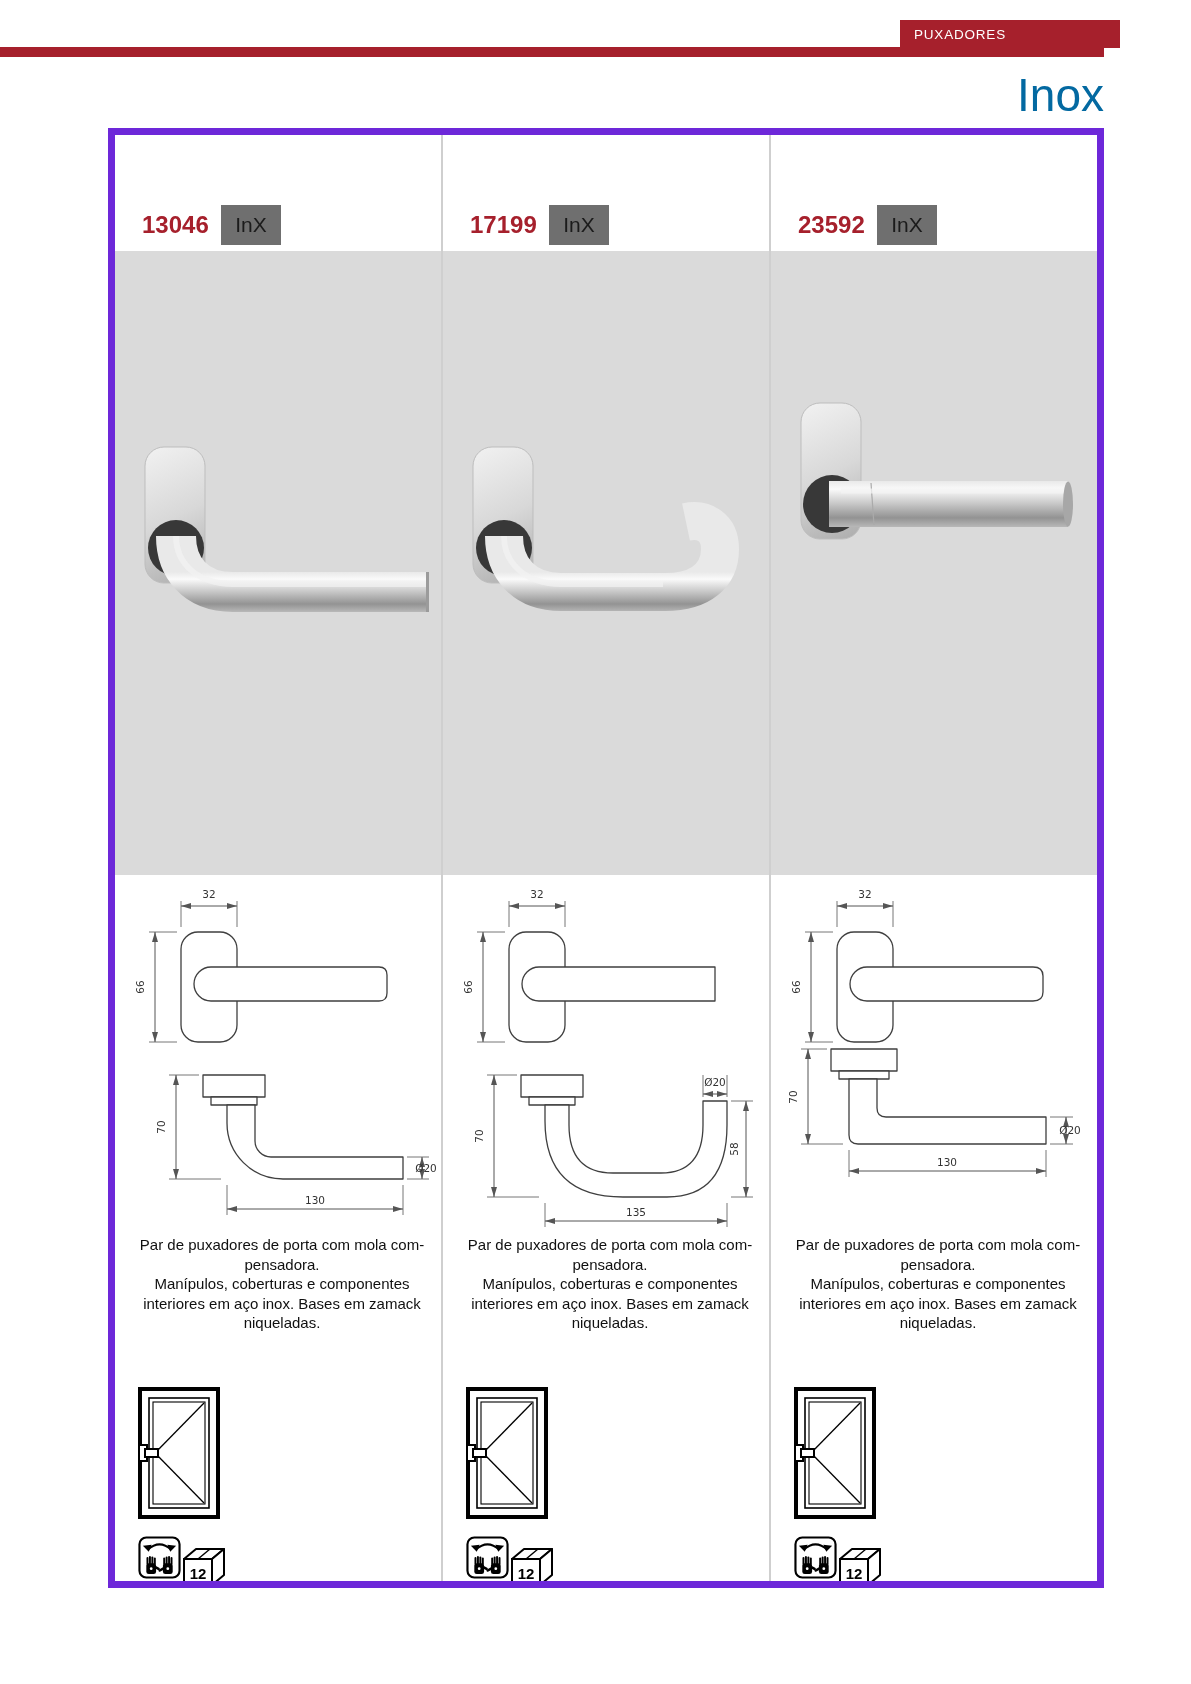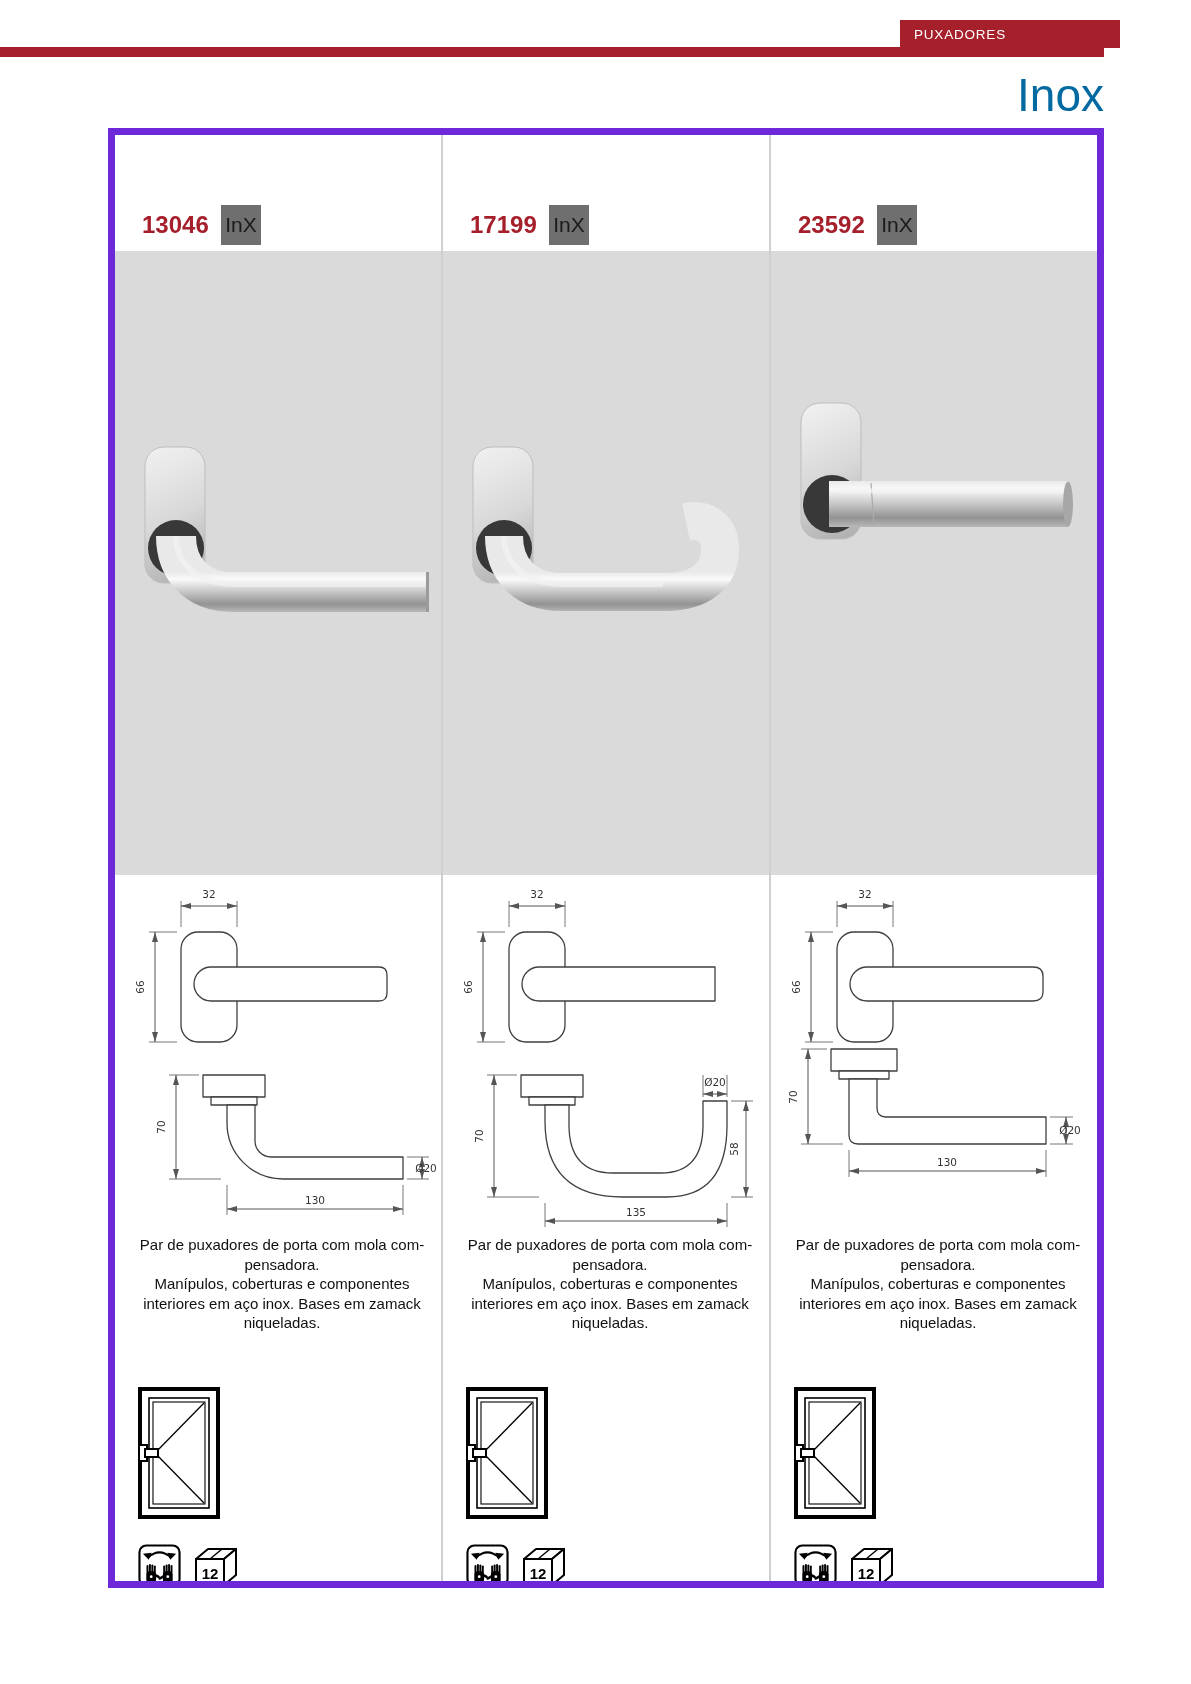--- a/index.html
+++ b/index.html
@@ -14,33 +14,33 @@
   .page-title{position:absolute;right:87px;top:68px;font-size:46px;color:#0369a1;font-weight:400;}
 
   
   .panels{position:absolute;left:108px;top:128px;width:996px;height:1460px;
           display:grid;grid-template-columns:1fr 1fr 1fr;gap:2px;background:#cfcfcf;
           border:7px solid #6d28d9;box-sizing:border-box;}
   .col{background:#ffffff;position:relative;overflow:hidden;}
 
   .code-row{position:relative;height:116px;background:#ffffff;}
   .code{position:absolute;left:27px;top:76px;font-size:24px;font-weight:bold;color:#A6202C;}
-  .badge{position:absolute;left:106px;top:70px;width:40px;height:40px;background:#6F6F6F;
+  .badge{position:absolute;left:106px;top:70px;width:60px;height:40px;background:#6F6F6F;
          color:#1b1b1b;font-size:21px;display:flex;align-items:center;justify-content:center;}
 
   .photo{height:624px;background:#DADADA;}
   .photo svg{display:block;}
 
   .drawing{height:352px;background:#ffffff;text-decoration:underline;}
   .drawing svg{display:block;}
 
   .desc{margin:8px 0 0 0;padding:0 14px 0 22px;font-size:15px;line-height:19.5px;color:#101010;text-align:center;}
 
   .door{display:block;margin:54px 0 0 23px;}
-  .icons-row{display:flex;align-items:flex-end;gap:13px;margin:17px 0 0 23px;text-decoration:underline;}
+  .icons-row{display:flex;align-items:flex-start;gap:1px;margin:17px 0 0 23px;text-decoration:underline;}
   .boxicon{margin-top:9px;}
   .boxnum{font:bold 15px "Liberation Sans",sans-serif;fill:#000;text-anchor:middle;}
 
   
   .out{fill:#ffffff;stroke:#3f3f3f;stroke-width:1.3;stroke-linejoin:round;}
   .ext{stroke:#666;stroke-width:.9;fill:none;}
   .dim{stroke:#555;stroke-width:1;fill:none;}
   .dimtxt{font:10.5px "DejaVu Sans",sans-serif;fill:#333;text-anchor:middle;}
 </style>
 </head>

